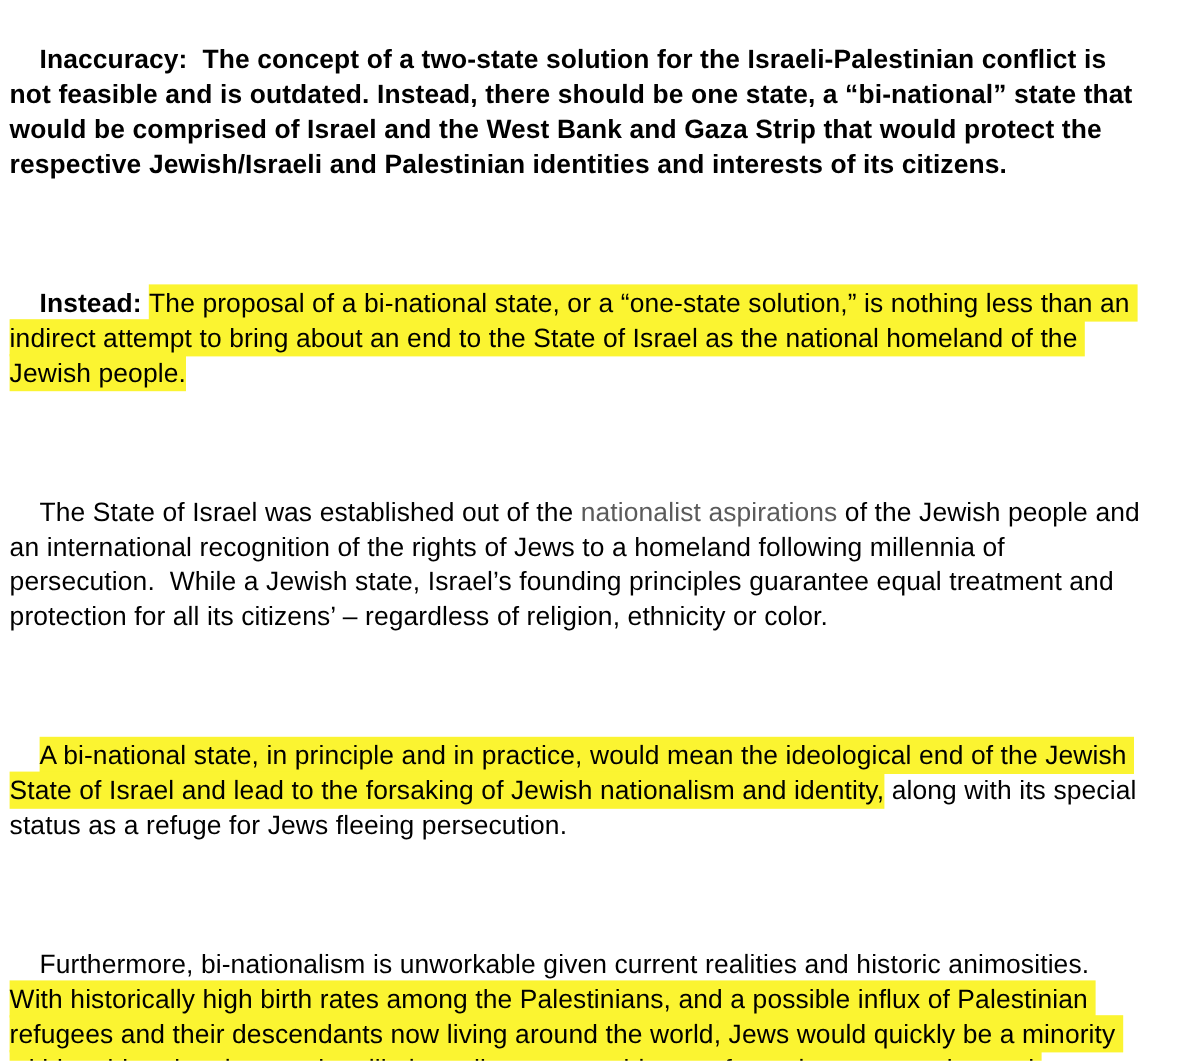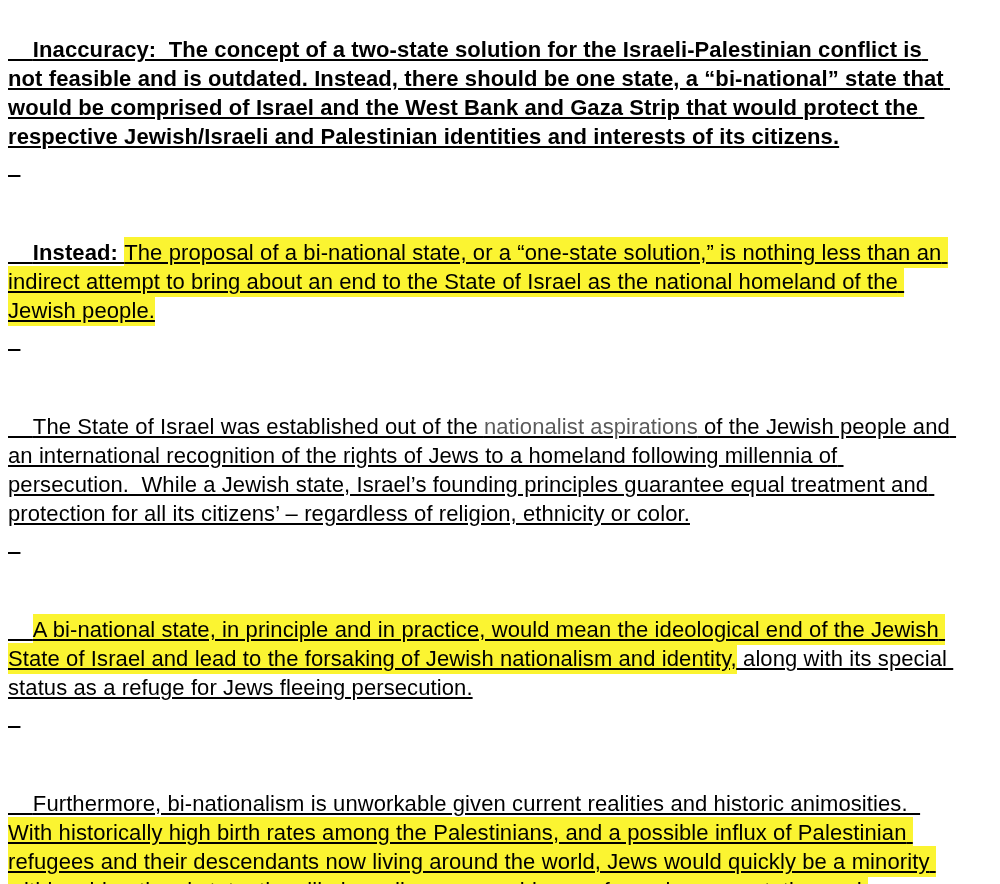--- a/index.html
+++ b/index.html
@@ -21,21 +21,20 @@
     padding:6px 47px 0 8px;
     font-family:"Liberation Sans","DejaVu Sans",sans-serif;
     font-size:22px;
     line-height:29px;
     color:var(--text);
     letter-spacing:0.1px;
   }
   .doc p{
     margin:0 0 29px 0;
     white-space:pre-wrap;
-    text-decoration:underline;
   }
   .bold{font-weight:bold;}
   .muted{color:var(--muted);}
   .hl{
     background-color:var(--hl);
     padding:3px 0;
     box-decoration-break:clone;
     -webkit-box-decoration-break:clone;
   }
 </style>

